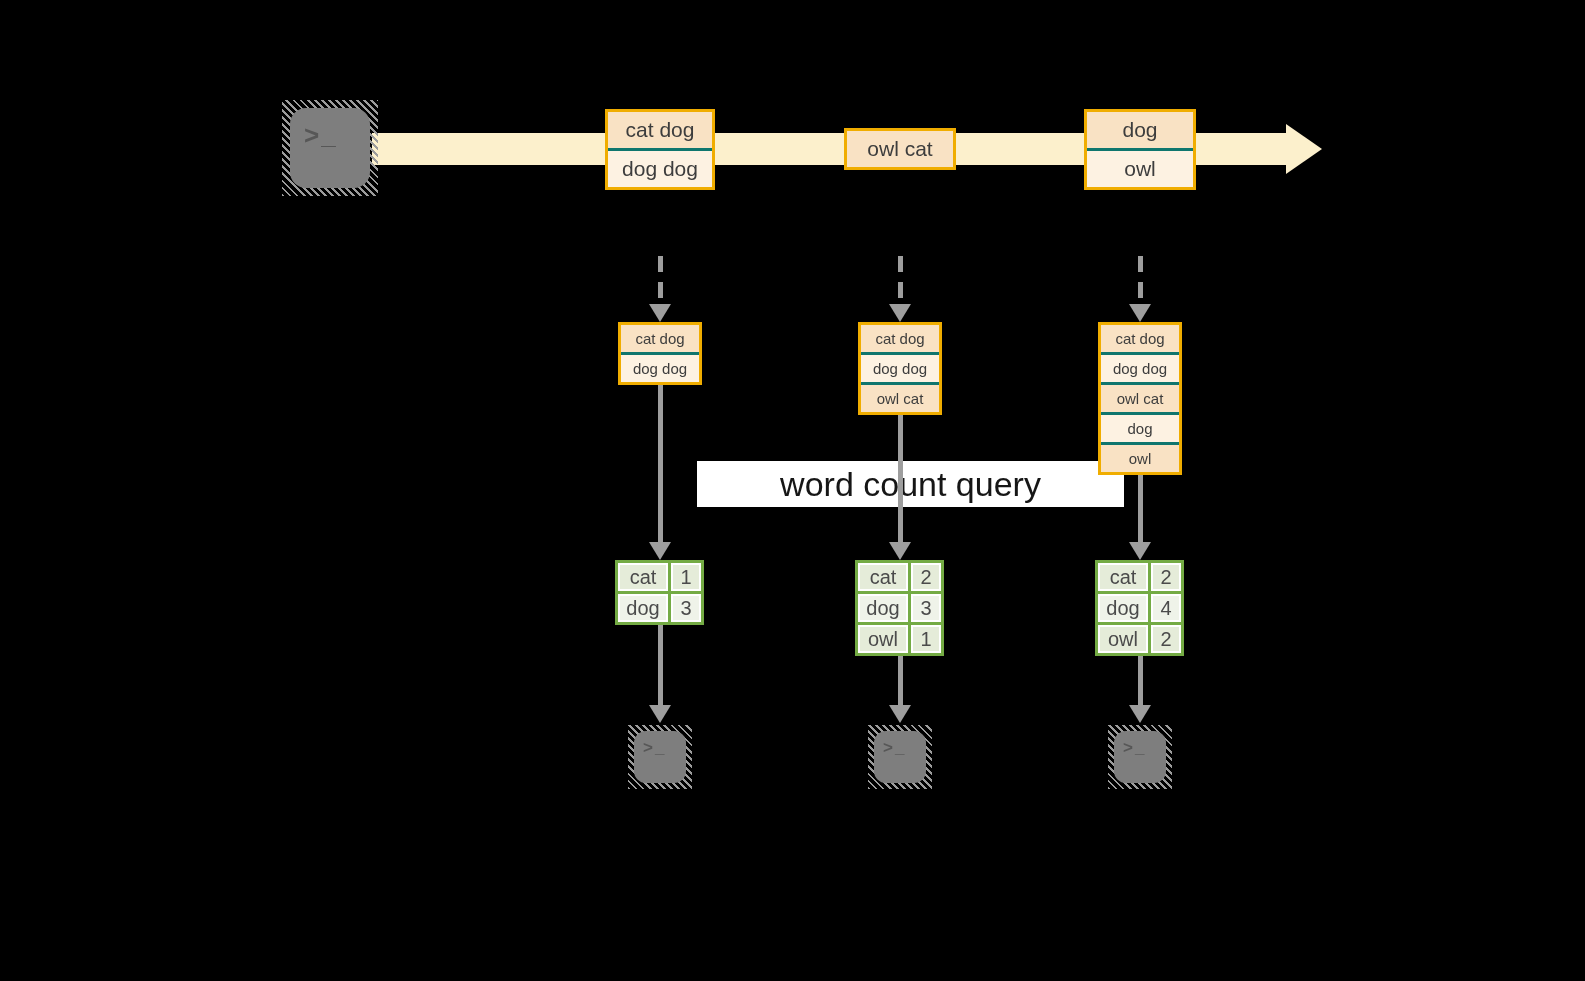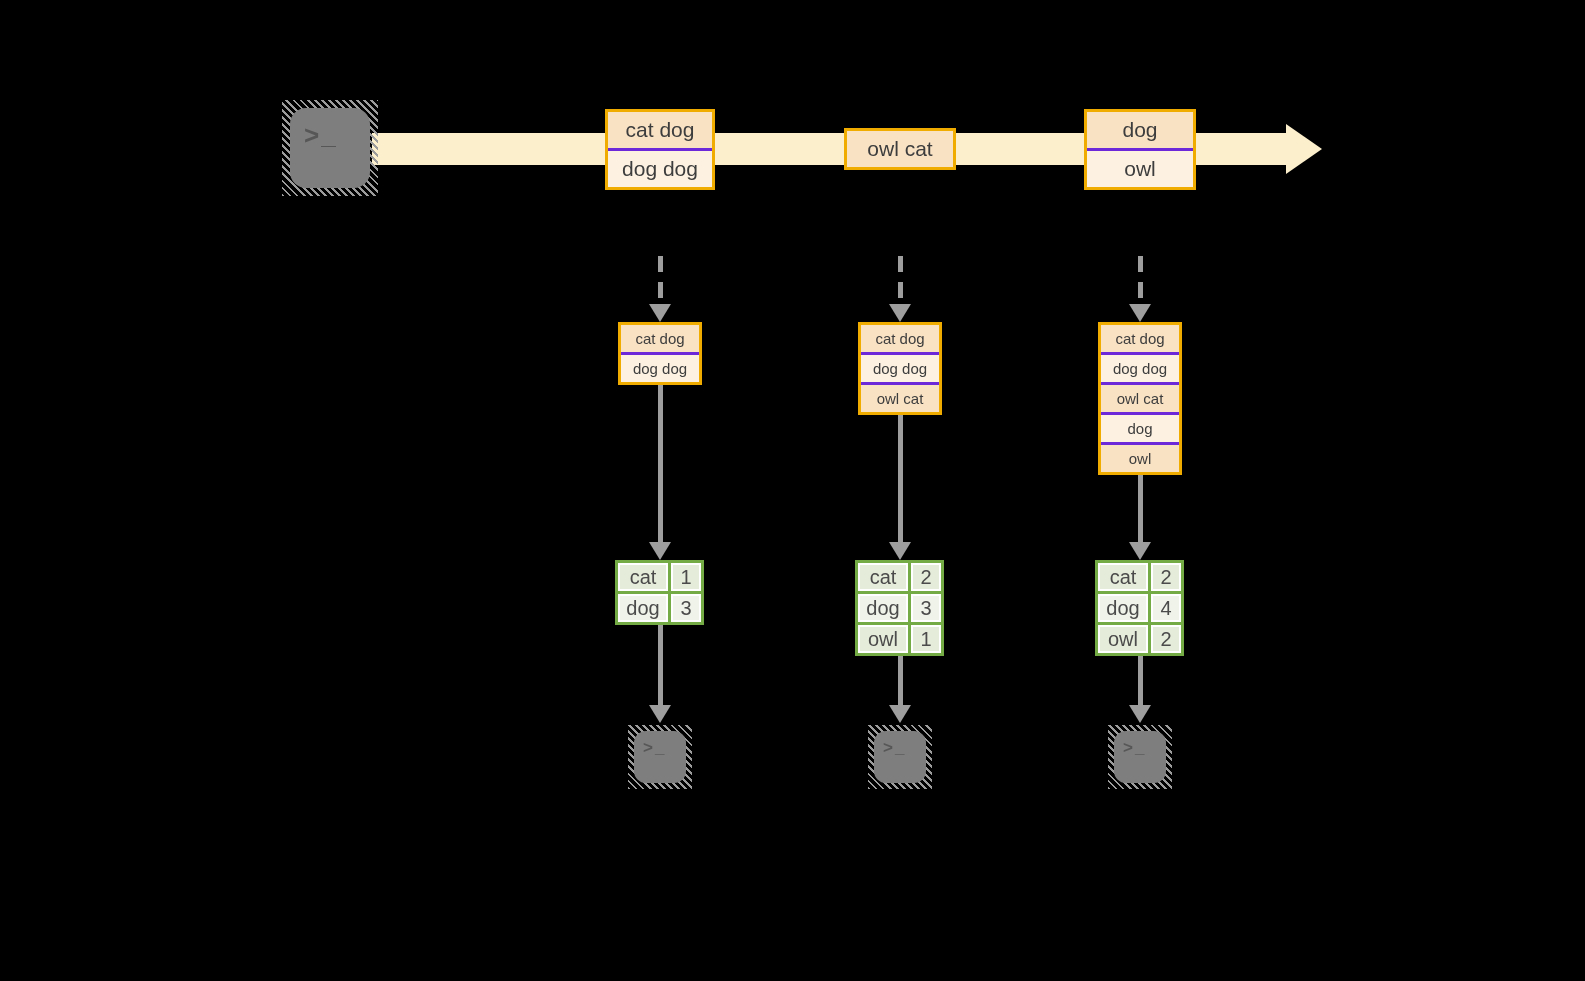--- a/index.html
+++ b/index.html
@@ -11,21 +11,21 @@
   
   .stream-band { position:absolute; left:372px; top:133px; width:914px; height:32px;
     background:#fcf0cc; z-index:1; }
   .stream-head { position:absolute; left:1286px; top:124px; width:0; height:0;
     border-top:25px solid transparent; border-bottom:25px solid transparent;
     border-left:36px solid #fcf0cc; z-index:1; }
 
   
   .ebox { position:absolute; border:3px solid #f0ad00; box-sizing:border-box; z-index:3; }
   .ebox .row { text-align:center; color:#3d3d3d; }
-  .ebox .row + .row { border-top:3px solid #6d28d9; }
+  .ebox .row + .row { border-top:3px solid #0f766e; }
   .big .row  { height:36px; line-height:36px; font-size:21px; }
   .small .row{ height:27px; line-height:27px; font-size:15px; }
   .peach { background:#f9e2c4; }
   .cream { background:#fdf2e2; }
 
   
   .varrow { position:absolute; width:5px; background:#9e9e9e; z-index:2; }
   .varrow.dashed { background:repeating-linear-gradient(180deg,#9e9e9e 0 16px,transparent 16px 26px); }
   .vhead { position:absolute; width:0; height:0; z-index:2;
     border-left:11px solid transparent; border-right:11px solid transparent;
@@ -100,20 +100,23 @@
   </div>
 
   <div class="ebox small" style="left:1098px; top:322px; width:84px;">
     <div class="row peach">cat dog</div>
     <div class="row cream">dog dog</div>
     <div class="row peach">owl cat</div>
     <div class="row cream">dog</div>
     <div class="row peach">owl</div>
   </div>
 
+  <div class="queryband">
+    <span>word count query</span>
+  </div>
 
   <div class="varrow" style="left:658px; top:385px; height:158px;"></div>
   <div class="vhead" style="left:649px; top:542px;"></div>
   <div class="varrow" style="left:898px; top:415px; height:128px;"></div>
   <div class="vhead" style="left:889px; top:542px;"></div>
   <div class="varrow" style="left:1138px; top:475px; height:68px;"></div>
   <div class="vhead" style="left:1129px; top:542px;"></div>
 
   <div class="gtable" style="left:615px; top:560px;">
     <div class="gcell g-dark">cat</div>

